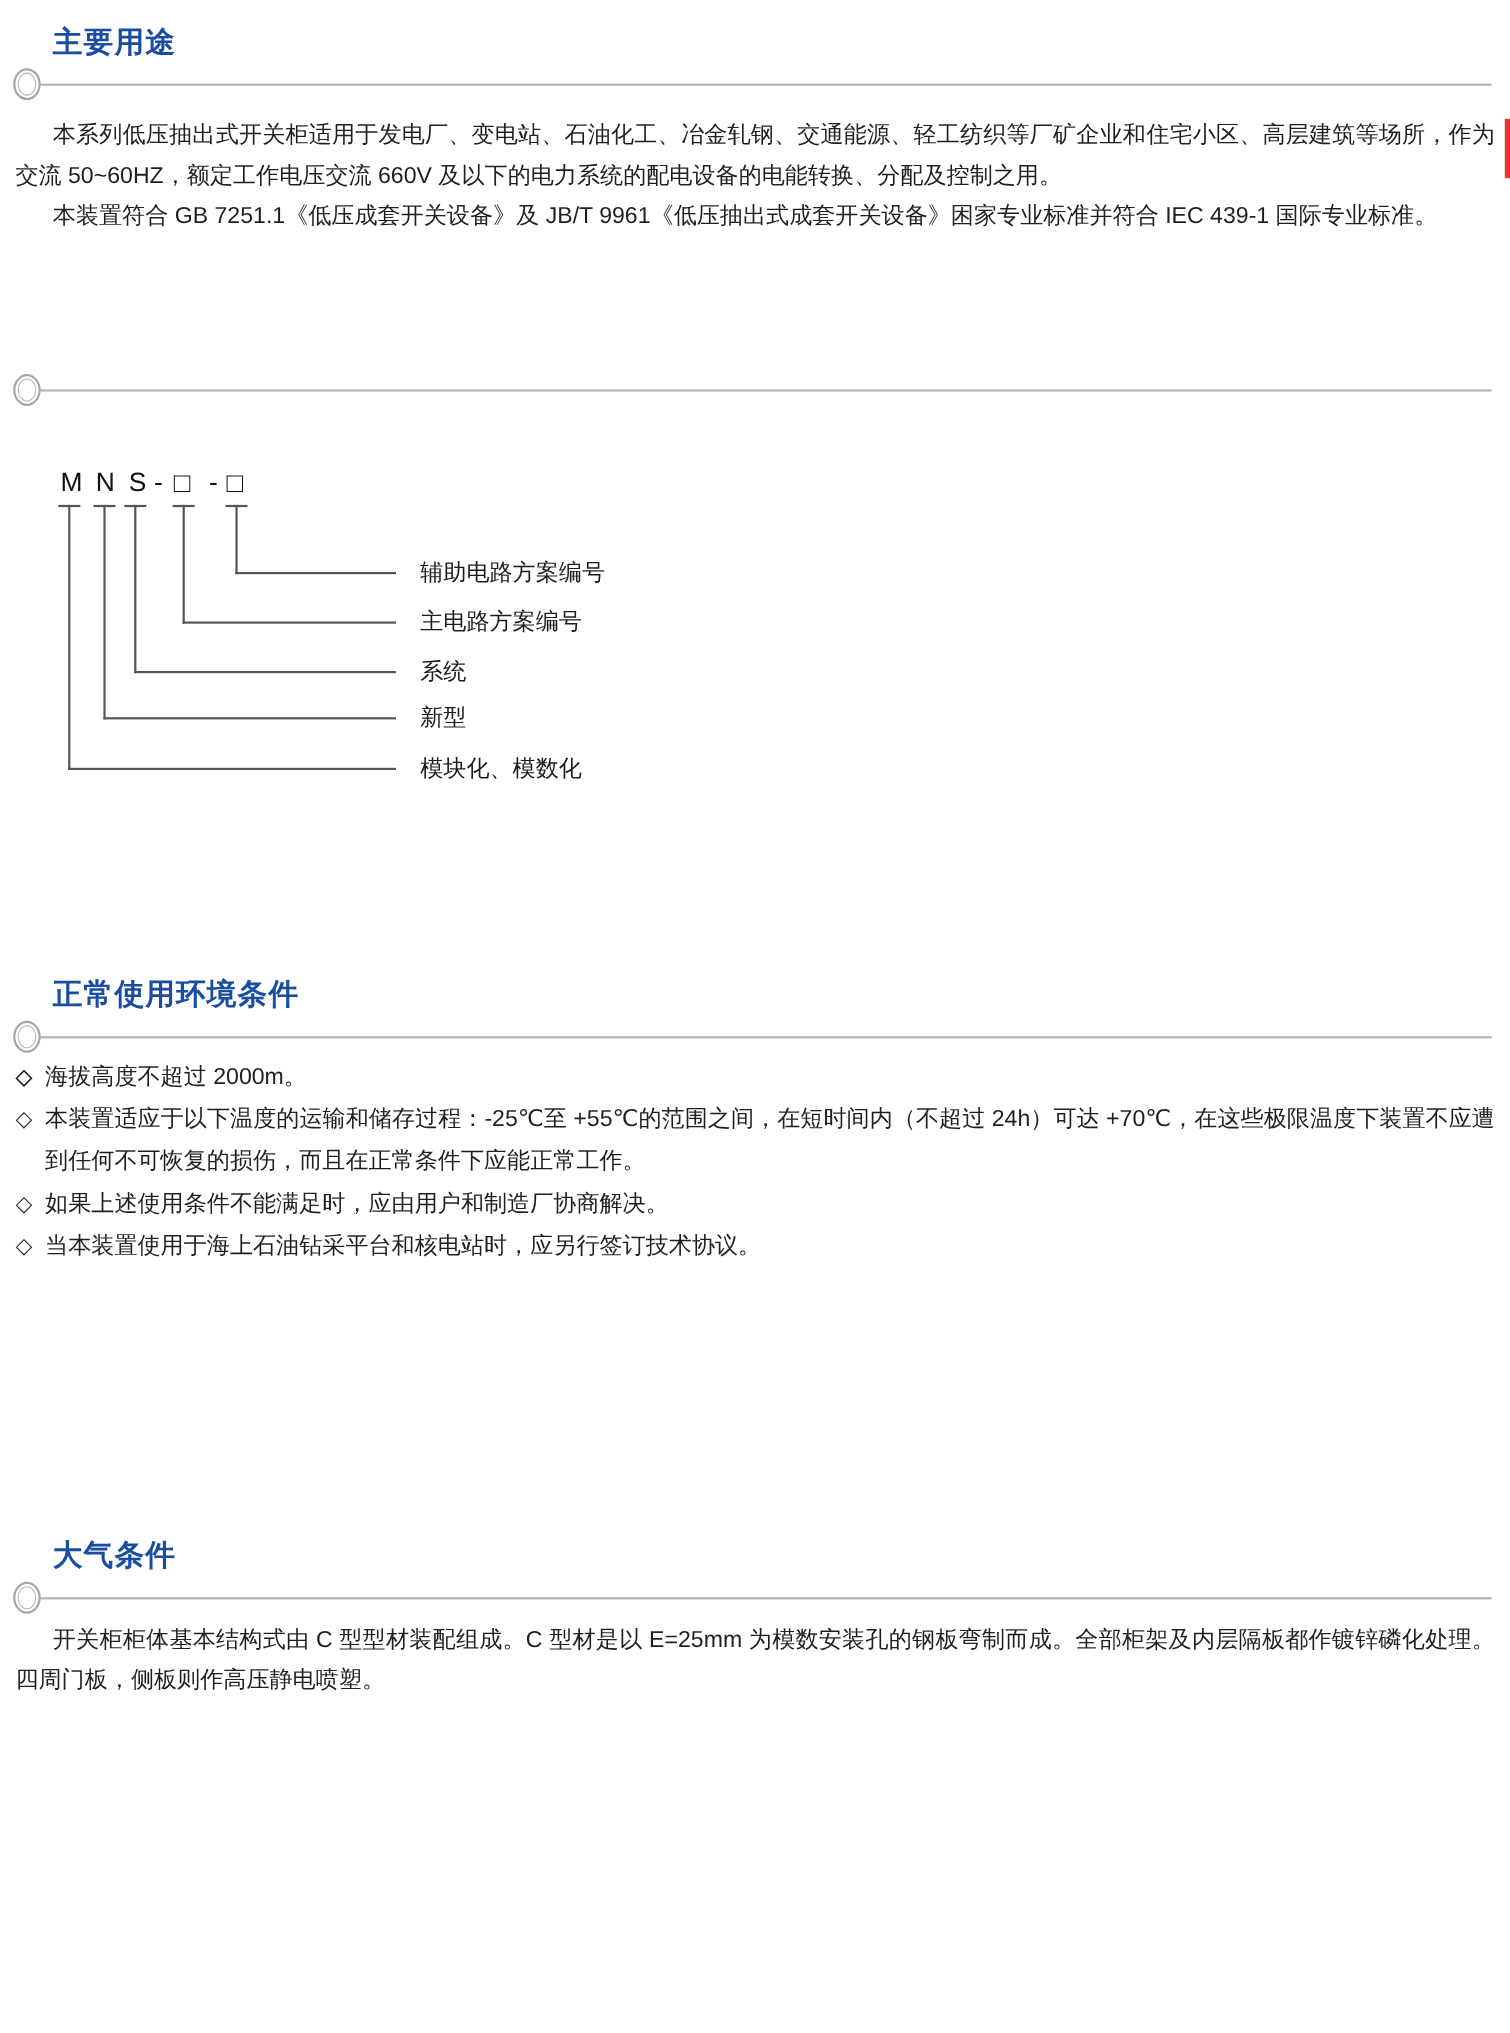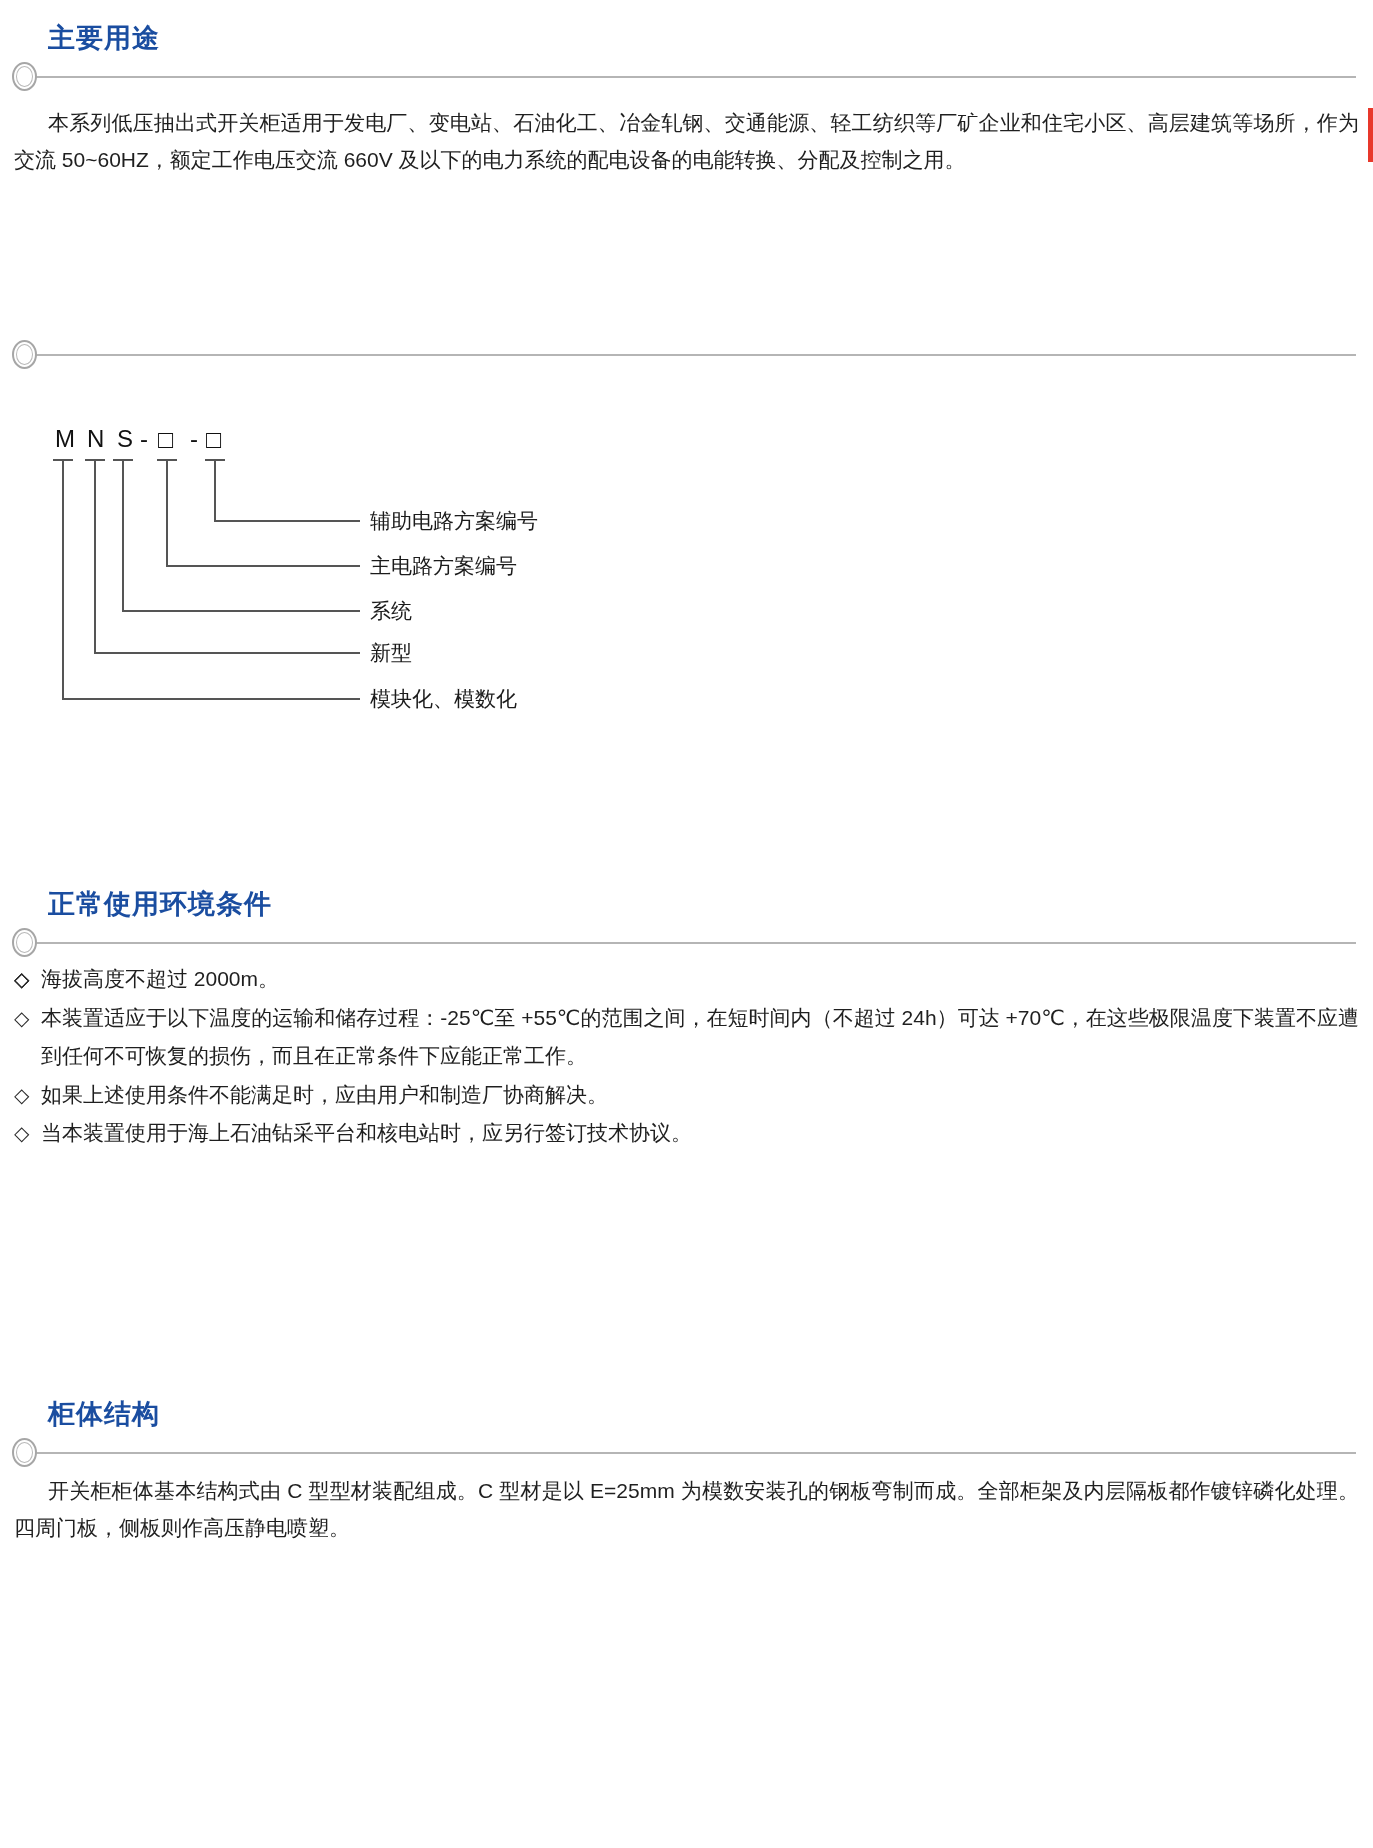--- a/index.html
+++ b/index.html
@@ -36,21 +36,21 @@
   .vl-m  { left:62px;  height:241px; }
   .vl-n  { left:94px;  height:195px; }
   .vl-s  { left:122px; height:153px; }
   .vl-b1 { left:166px; height:108px; }
   .vl-b2 { left:214px; height:63px;  }
   .hl-1 { top:95px;  left:214px; width:146px; }
   .hl-2 { top:140px; left:166px; width:194px; }
   .hl-3 { top:185px; left:122px; width:238px; }
   .hl-4 { top:227px; left:94px;  width:266px; }
   .hl-5 { top:273px; left:62px;  width:298px; }
-  .dg-label { position:absolute; left:370px; font-size:21px; line-height:26px; color:#1b1b1b; white-space:nowrap; }
+  .dg-label { position:absolute; left:382px; font-size:21px; line-height:26px; color:#1b1b1b; white-space:nowrap; }
   .dl-1 { top:83px; } .dl-2 { top:128px; } .dl-3 { top:173px; } .dl-4 { top:215px; } .dl-5 { top:261px; }
 
   
   .bullets { margin:2px 14px 0 14px; list-style:none; font-size:21px; line-height:38.5px; text-align:justify; }
   .bullet { position:relative; padding-left:27px; }
   .b-glyph { position:absolute; left:0; top:0; font-size:20px; color:#2a2a2a; }
 
   .edge-marker { position:absolute; right:0; top:108px; width:5px; height:54px; background:#e8382b; }
 </style>
 </head>
@@ -61,20 +61,21 @@
   <div class="edge-marker"></div>
 
   <div class="section sec-1">
     <div class="sec-title">主要用途</div>
     <div class="rule">
       <div class="rule-line"></div>
       <span class="ring"></span>
     </div>
     <div class="sec-body">
       <p>本系列低压抽出式开关柜适用于发电厂、变电站、石油化工、冶金轧钢、交通能源、轻工纺织等厂矿企业和住宅小区、高层建筑等场所，作为交流 50~60HZ，额定工作电压交流 660V 及以下的电力系统的配电设备的电能转换、分配及控制之用。</p>
+      <p>本装置符合 GB 7251.1《低压成套开关设备》及 JB/T 9961《低压抽出式成套开关设备》困家专业标准并符合 IEC 439-1 国际专业标准。</p>
     </div>
   </div>
 
   <div class="section sec-2">
     <div class="rule">
       <div class="rule-line"></div>
       <span class="ring"></span>
     </div>
     <div class="diagram">
       <span class="sym s-m">M</span>
@@ -137,21 +138,21 @@
         <span>如果上述使用条件不能满足时，应由用户和制造厂协商解决。</span>
       </li>
       <li class="bullet">
         <span class="b-glyph">◇</span>
         <span>当本装置使用于海上石油钻采平台和核电站时，应另行签订技术协议。</span>
       </li>
     </ul>
   </div>
 
   <div class="section sec-4">
-    <div class="sec-title">柜体结构</div>
+    <div class="sec-title">大气条件</div>
     <div class="rule">
       <div class="rule-line"></div>
       <span class="ring"></span>
     </div>
     <div class="sec-body">
       <p>开关柜柜体基本结构式由 C 型型材装配组成。C 型材是以 E=25mm 为模数安装孔的钢板弯制而成。全部柜架及内层隔板都作镀锌磷化处理。四周门板，侧板则作高压静电喷塑。</p>
     </div>
   </div>
 
 </div>

